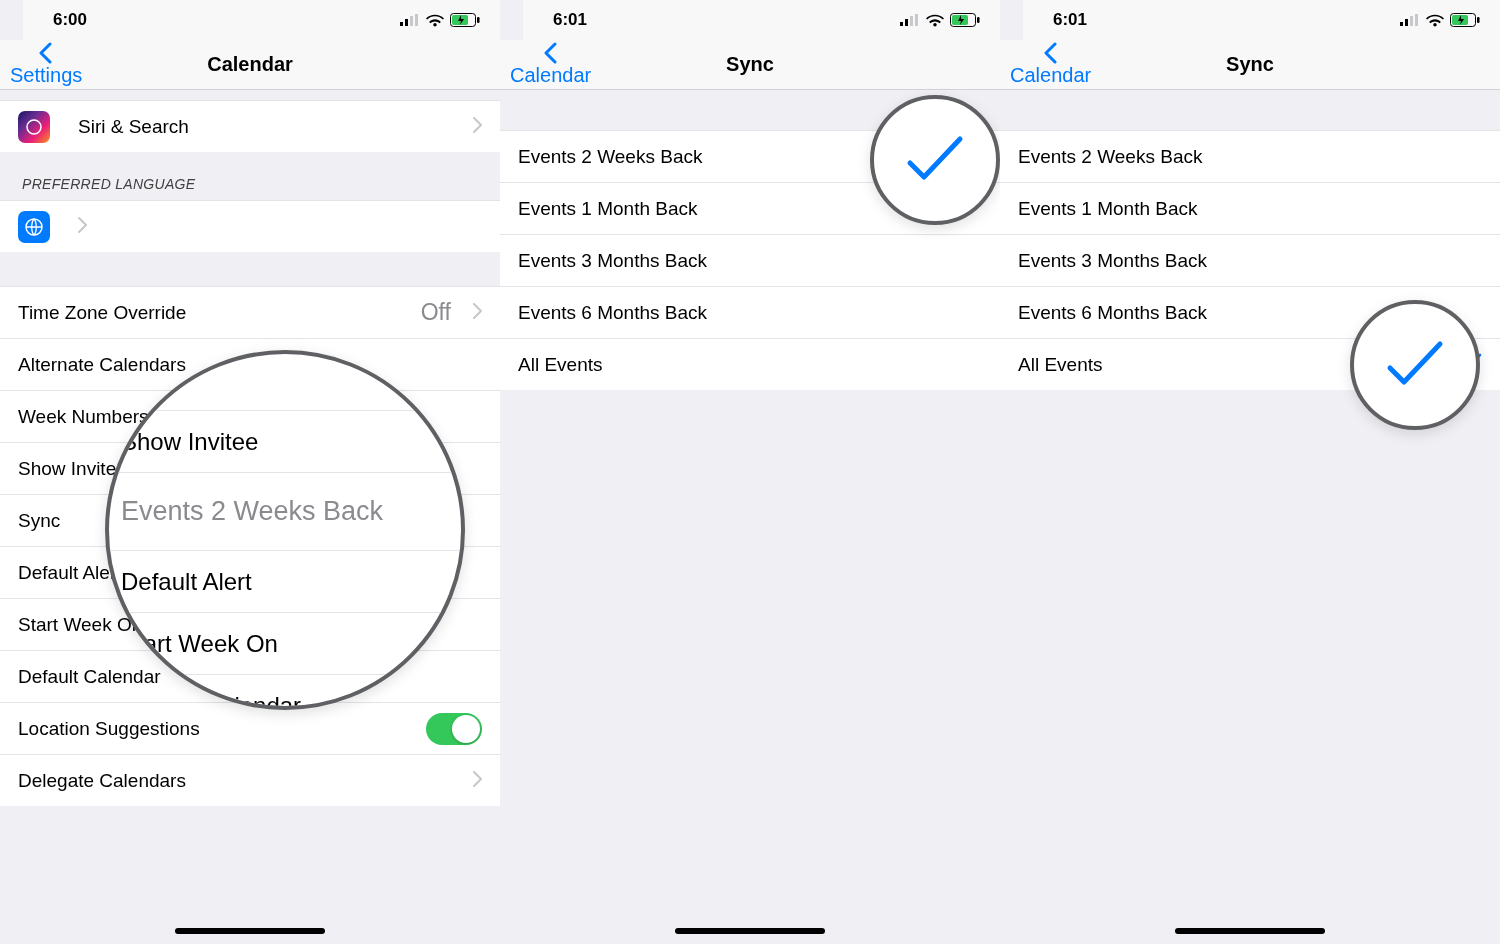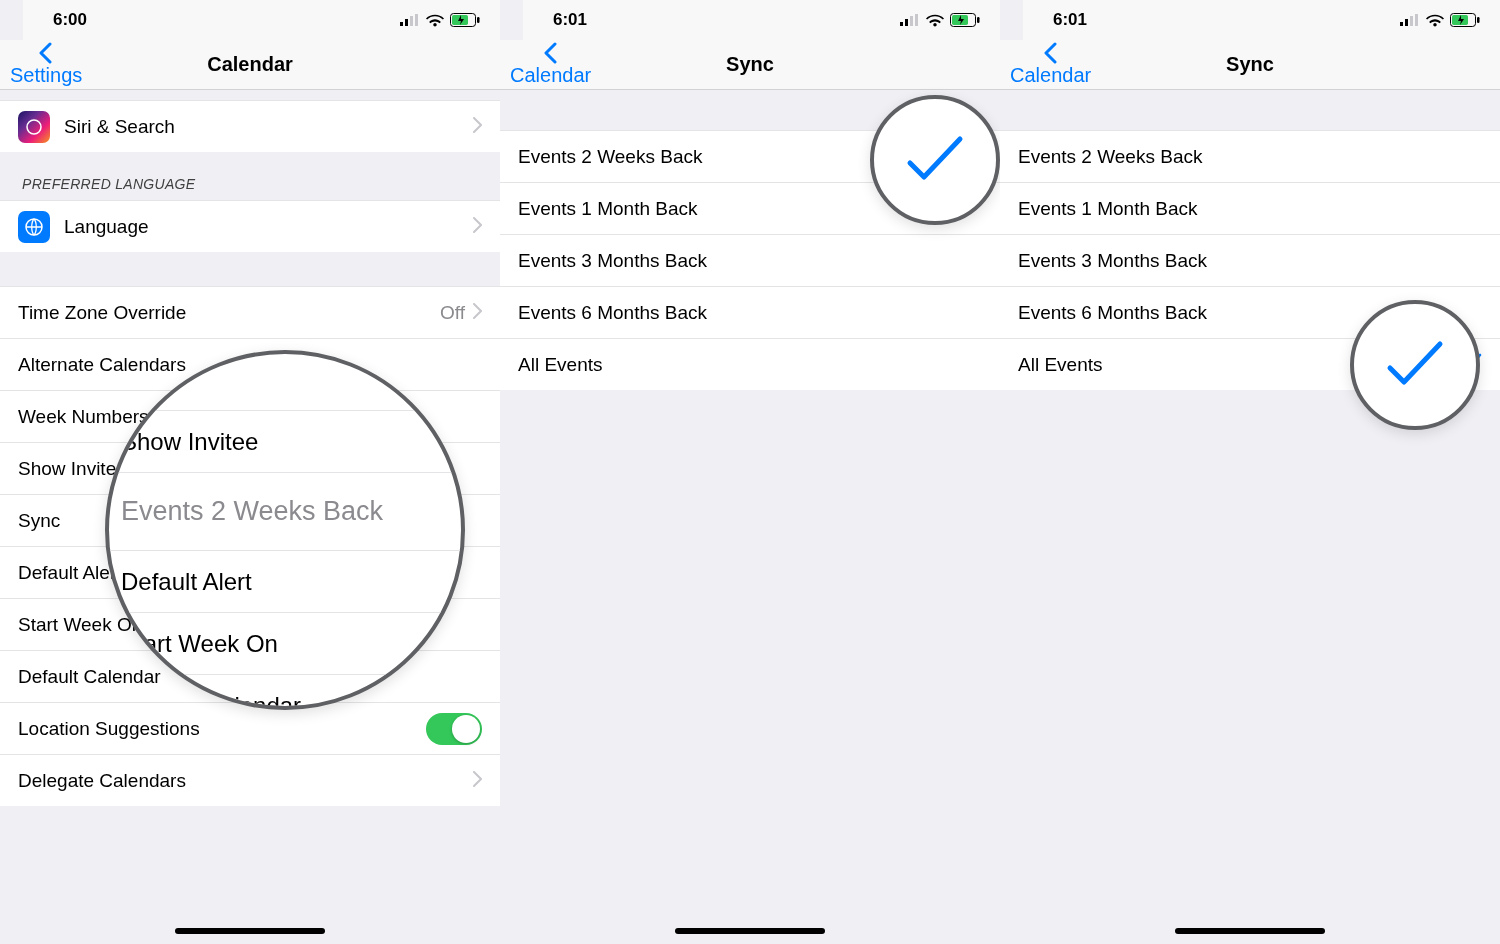--- a/index.html
+++ b/index.html
@@ -77,24 +77,25 @@
   .cell {
     background: #fff;
     border-top: 1px solid #e4e4e6;
     display: flex;
     align-items: center;
     padding: 0 18px;
     height: 52px;
     font-size: 19px;
     color: #000;
     position: relative;
+    gap: 14px;
   }
   .cell:last-child { border-bottom: 1px solid #e4e4e6; }
   .cell .label { flex: 1 1 auto; }
-  .cell .value { color: #8a8a8f; font-size: 19px; margin-right: 8px; }
+  .cell .value { color: #8a8a8f; font-size: 23px; margin-right: 8px; }
   .cell .chev { color: #c7c7cc; }
   .cell .icon-box {
     width: 32px; height: 32px; border-radius: 7px;
     margin-right: 14px; display:flex; align-items:center; justify-content:center;
   }
   .siri-bg { background: linear-gradient(135deg,#1b1464,#662d91,#ed1e79,#f7931e); }
   .lang-bg { background:#007aff; }
 
   .toggle {
     width: 56px; height: 32px; border-radius: 16px; position: relative;
@@ -197,21 +198,20 @@
   </div>
 
   <div class="group-header">PREFERRED LANGUAGE</div>
   <div class="cell">
     <div class="icon-box lang-bg">
       <svg width="20" height="20" viewBox="0 0 20 20">
           <circle cx="10" cy="10" r="8" fill="none" stroke="#fff" stroke-width="1.5"></circle>
           <path d="M2 10h16M10 2c3 3 3 13 0 16M10 2c-3 3-3 13 0 16" stroke="#fff" stroke-width="1.3" fill="none"></path>
         </svg>
     </div>
-    <span class="label">Language</span>
     <span class="chev">
       <svg width="9" height="16" viewBox="0 0 9 16">
           <path d="M1 1l7 7-7 7" stroke="#c7c7cc" stroke-width="2" fill="none" stroke-linecap="round"></path>
         </svg>
     </span>
   </div>
 
   <div style="height:34px"></div>
 
   <div class="cell">

